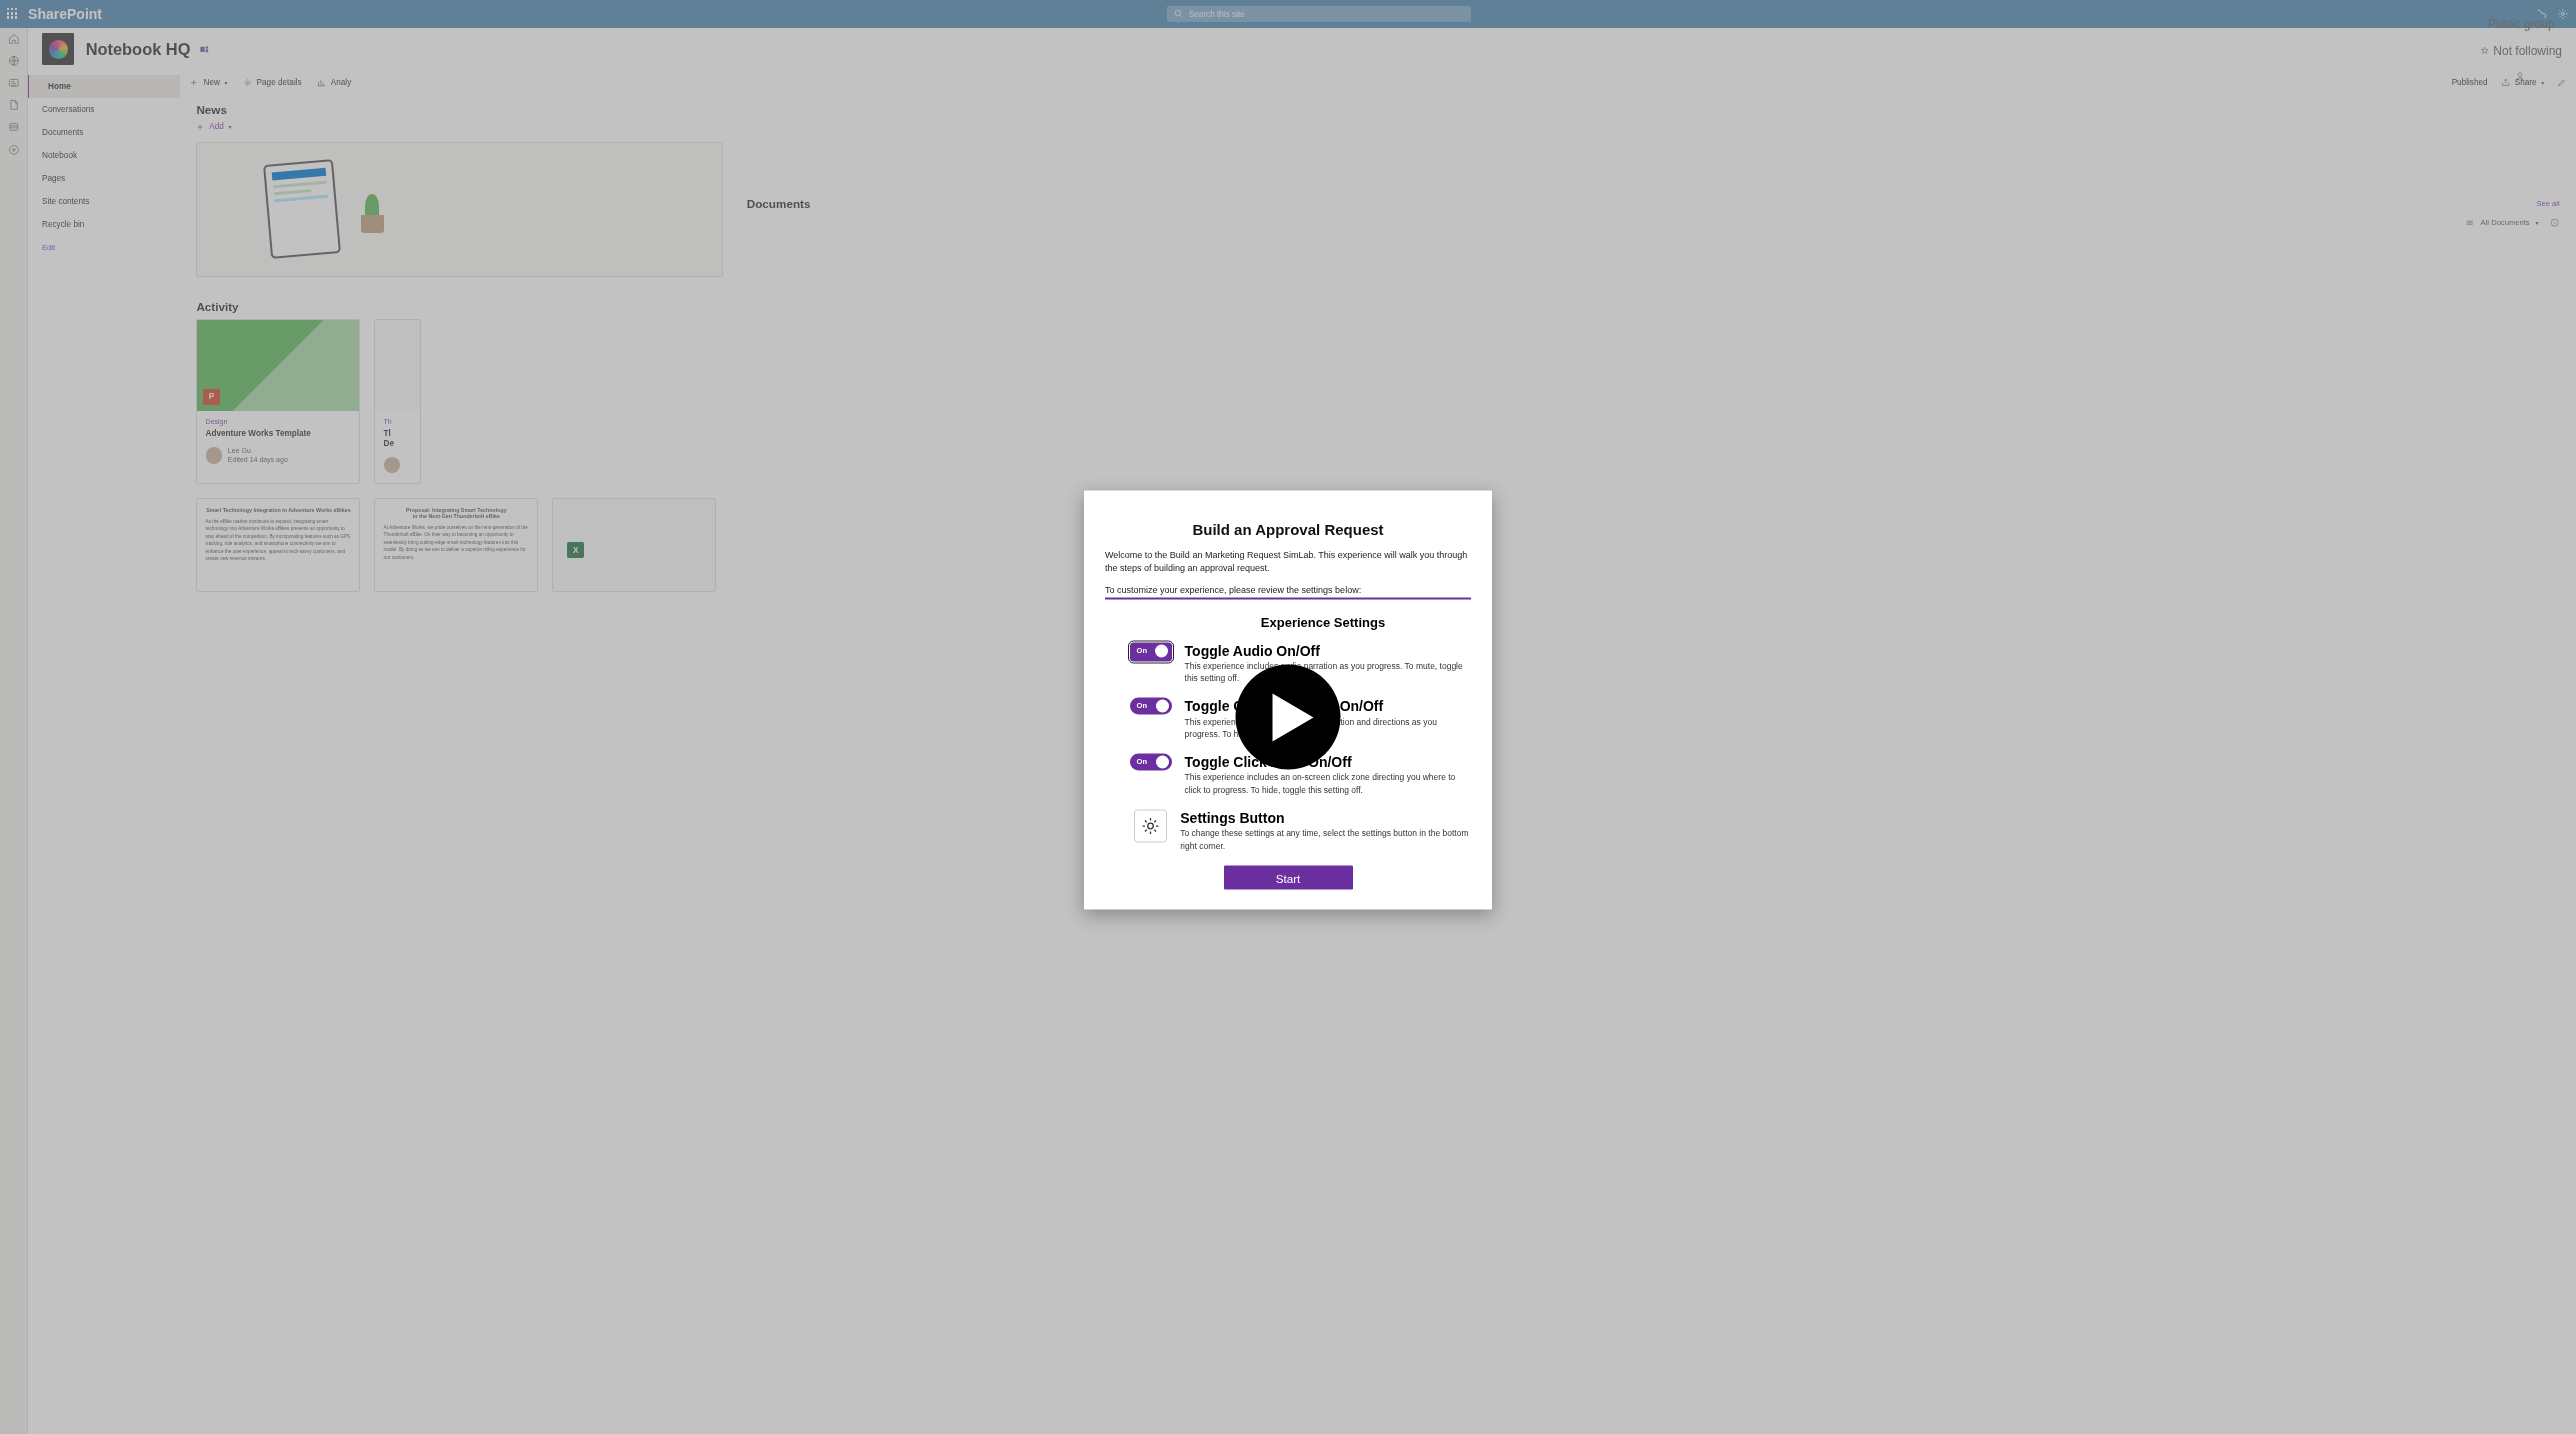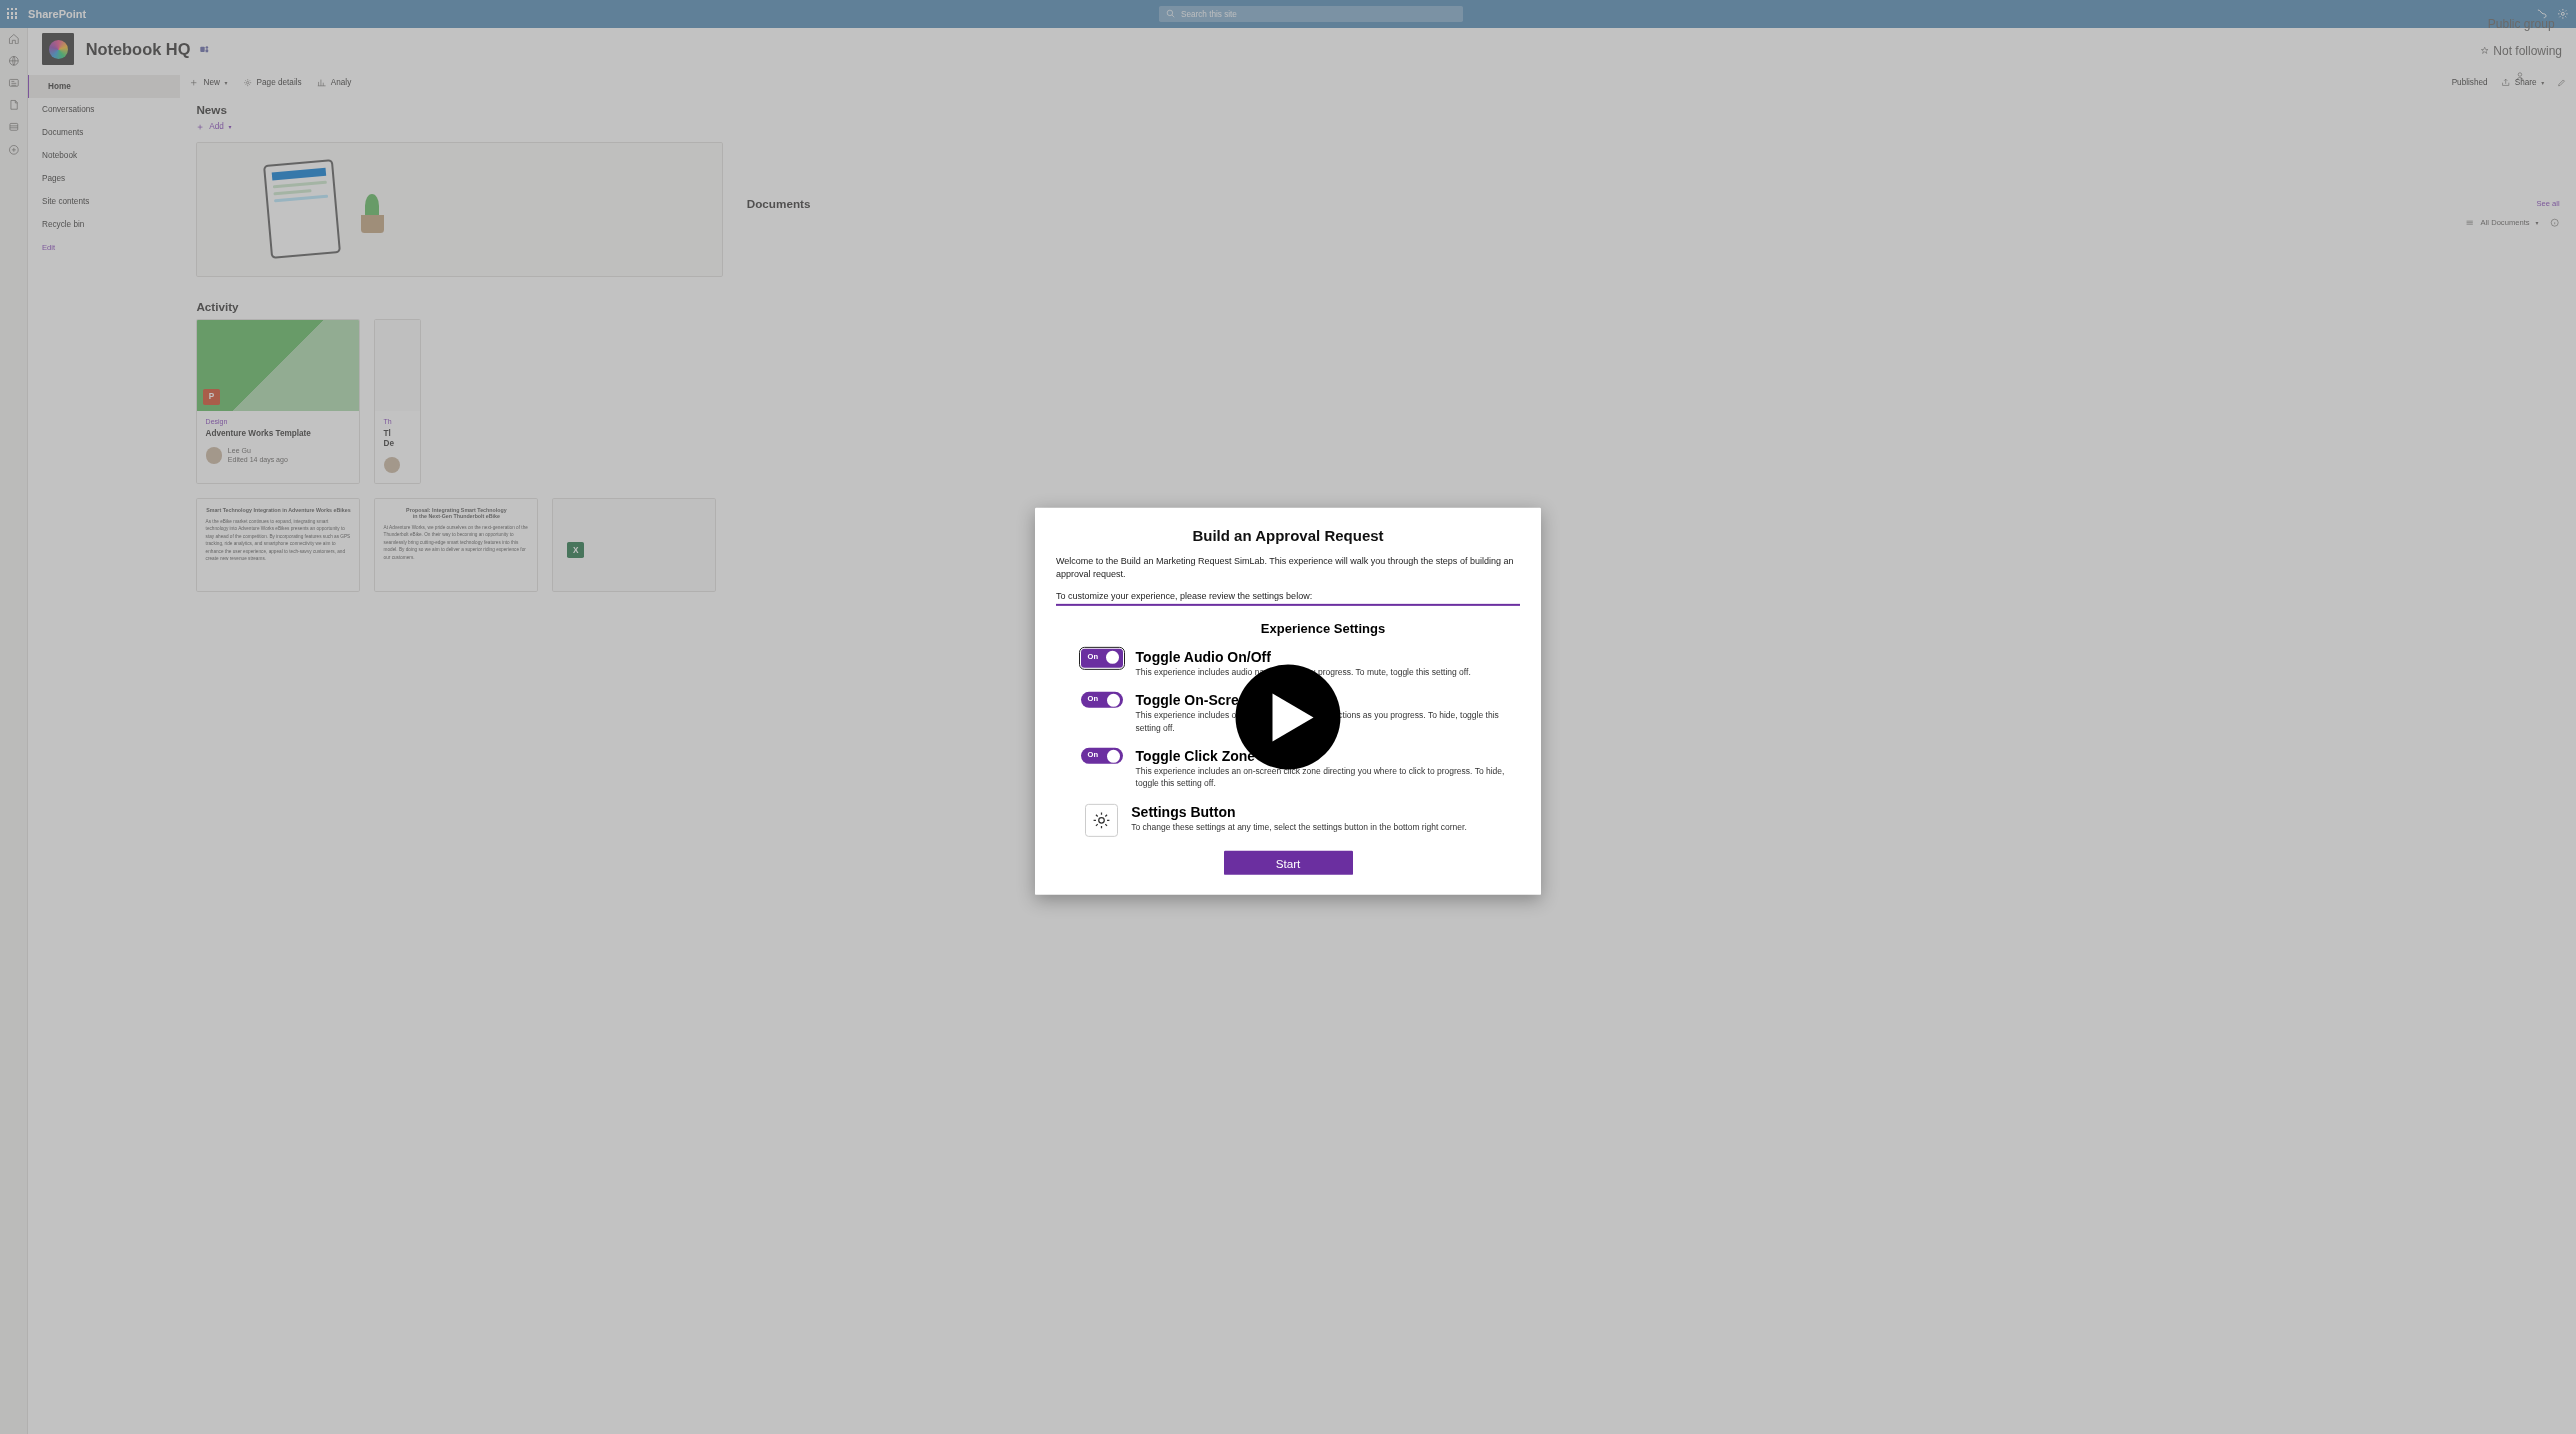--- a/index.html
+++ b/index.html
@@ -4,21 +4,21 @@
 <style>
 * { box-sizing: border-box; margin: 0; padding: 0; font-family: "Segoe UI", Arial, sans-serif; }
 html, body { width: 100%; height: 100%; overflow: hidden; background: #fff; }
 
 .app { position: relative; width: 100%; height: 100%; }
 
 
 .suitebar { height: 28px; background: #4e87b3; display: flex; align-items: center; color: #fff; padding: 0 7px; }
 .waffle { width: 11.7px; height: 11.7px; display: grid; grid-template-columns: repeat(3,2.3px); grid-template-rows: repeat(3,2.3px); gap: 1.8px; margin-right: 9.4px; cursor: pointer; }
 .waffle span { background: #fff; width: 2.3px; height: 2.3px; }
-.brand { font-size: 11px; font-weight: 600; }
+.brand { font-size: 14px; font-weight: 600; }
 .search-wrap { flex: 1; display: flex; justify-content: center; }
 .search-box { width: 304px; height: 16px; background: rgba(255,255,255,0.28); border-radius: 1.8px; display: flex; align-items: center; padding: 0 7px; color: #fff; }
 .search-box svg { width: 9.4px; height: 9.4px; margin-right: 5.9px; opacity: 0.9; }
 .search-box input { flex: 1; background: transparent; border: none; outline: none; color: #fff; font-size: 8.2px; }
 .search-box input::placeholder { color: rgba(255,255,255,0.9); }
 .suite-icons { display: flex; gap: 10.5px; }
 .suite-icons svg { width: 11.7px; height: 11.7px; fill: #fff; cursor: pointer; }
 
 
 .appbar { position: absolute; left: 0; top: 28px; bottom: 0; width: 28px; background: #f3f2f1; display: flex; flex-direction: column; align-items: center; padding-top: 4.7px; gap: 10.5px; border-right: 0.6px solid #e1dfdd; }
@@ -85,21 +85,21 @@
 .docfilter svg{width:9.4px;height:9.4px;stroke:#605e5c;fill:none;stroke-width:1.6;}
 .doclist .folder { display:flex; align-items:center; gap:8.2px; padding:7px 0; font-size:8.2px; color:#323130; }
 .foldericon { width:14px; height:11.7px; background:#e8c56a; border-radius:1.8px 1.8px 1.2px 1.2px; position:relative;}
 .foldericon:before{content:"";position:absolute;top:-2.3px;left:0;width:7px;height:3.5px;background:#e8c56a;border-radius:1.2px 1.2px 0 0;}
 .docmeta-row { display:flex; justify-content:space-between; align-items:center; margin-top:5.9px;}
 .docmeta-row svg{width:9.4px;height:9.4px;stroke:#605e5c;fill:none;stroke-width:1.6;}
 
 
 .overlay-dim { position: absolute; inset: 0; background: rgba(120,120,120,0.45); z-index: 50; }
 
-.modal { position: absolute; z-index: 60; left: 50%; top: 50%; transform: translate(-50%, -54%); width: 506px; background: #fff; border-radius: 1.2px; box-shadow: 0 4.7px 17.6px rgba(0,0,0,0.3); padding: 19px 21px 20px; }
+.modal { position: absolute; z-index: 60; left: 50%; top: 50%; transform: translate(-50%, -54%); width: 408px; background: #fff; border-radius: 1.2px; box-shadow: 0 4.7px 17.6px rgba(0,0,0,0.3); padding: 30px 21px 20px; }
 .modal h1 { text-align: center; font-size: 15px; font-weight: 700; margin-bottom: 10.5px; color: #111; }
 .modal .intro { font-size: 9px; line-height: 1.5; color: #222; margin-bottom: 9.4px; }
 .modal .intro2 { font-size: 9px; color: #222; margin-bottom: 3.5px; }
 .purple-line { height: 1.2px; background: #6b2fa0; margin-bottom: 15px; }
 .modal h2 { text-align: center; font-size: 13px; font-weight: 700; margin-bottom: 13px; padding-left: 70px; }
 
 .setting-row { display: flex; align-items: flex-start; gap: 13px; margin-bottom: 14px; padding-left: 24.6px; }
 .toggle { width: 42px; height: 16.4px; border-radius: 9.4px; position: relative; flex: 0 0 42px; cursor: pointer; }
 .toggle.on { background: #6b2fa0; }
 .toggle .label { position:absolute; left:7px; top:2.3px; color:#fff; font-size:7.6px; font-weight:600;}

